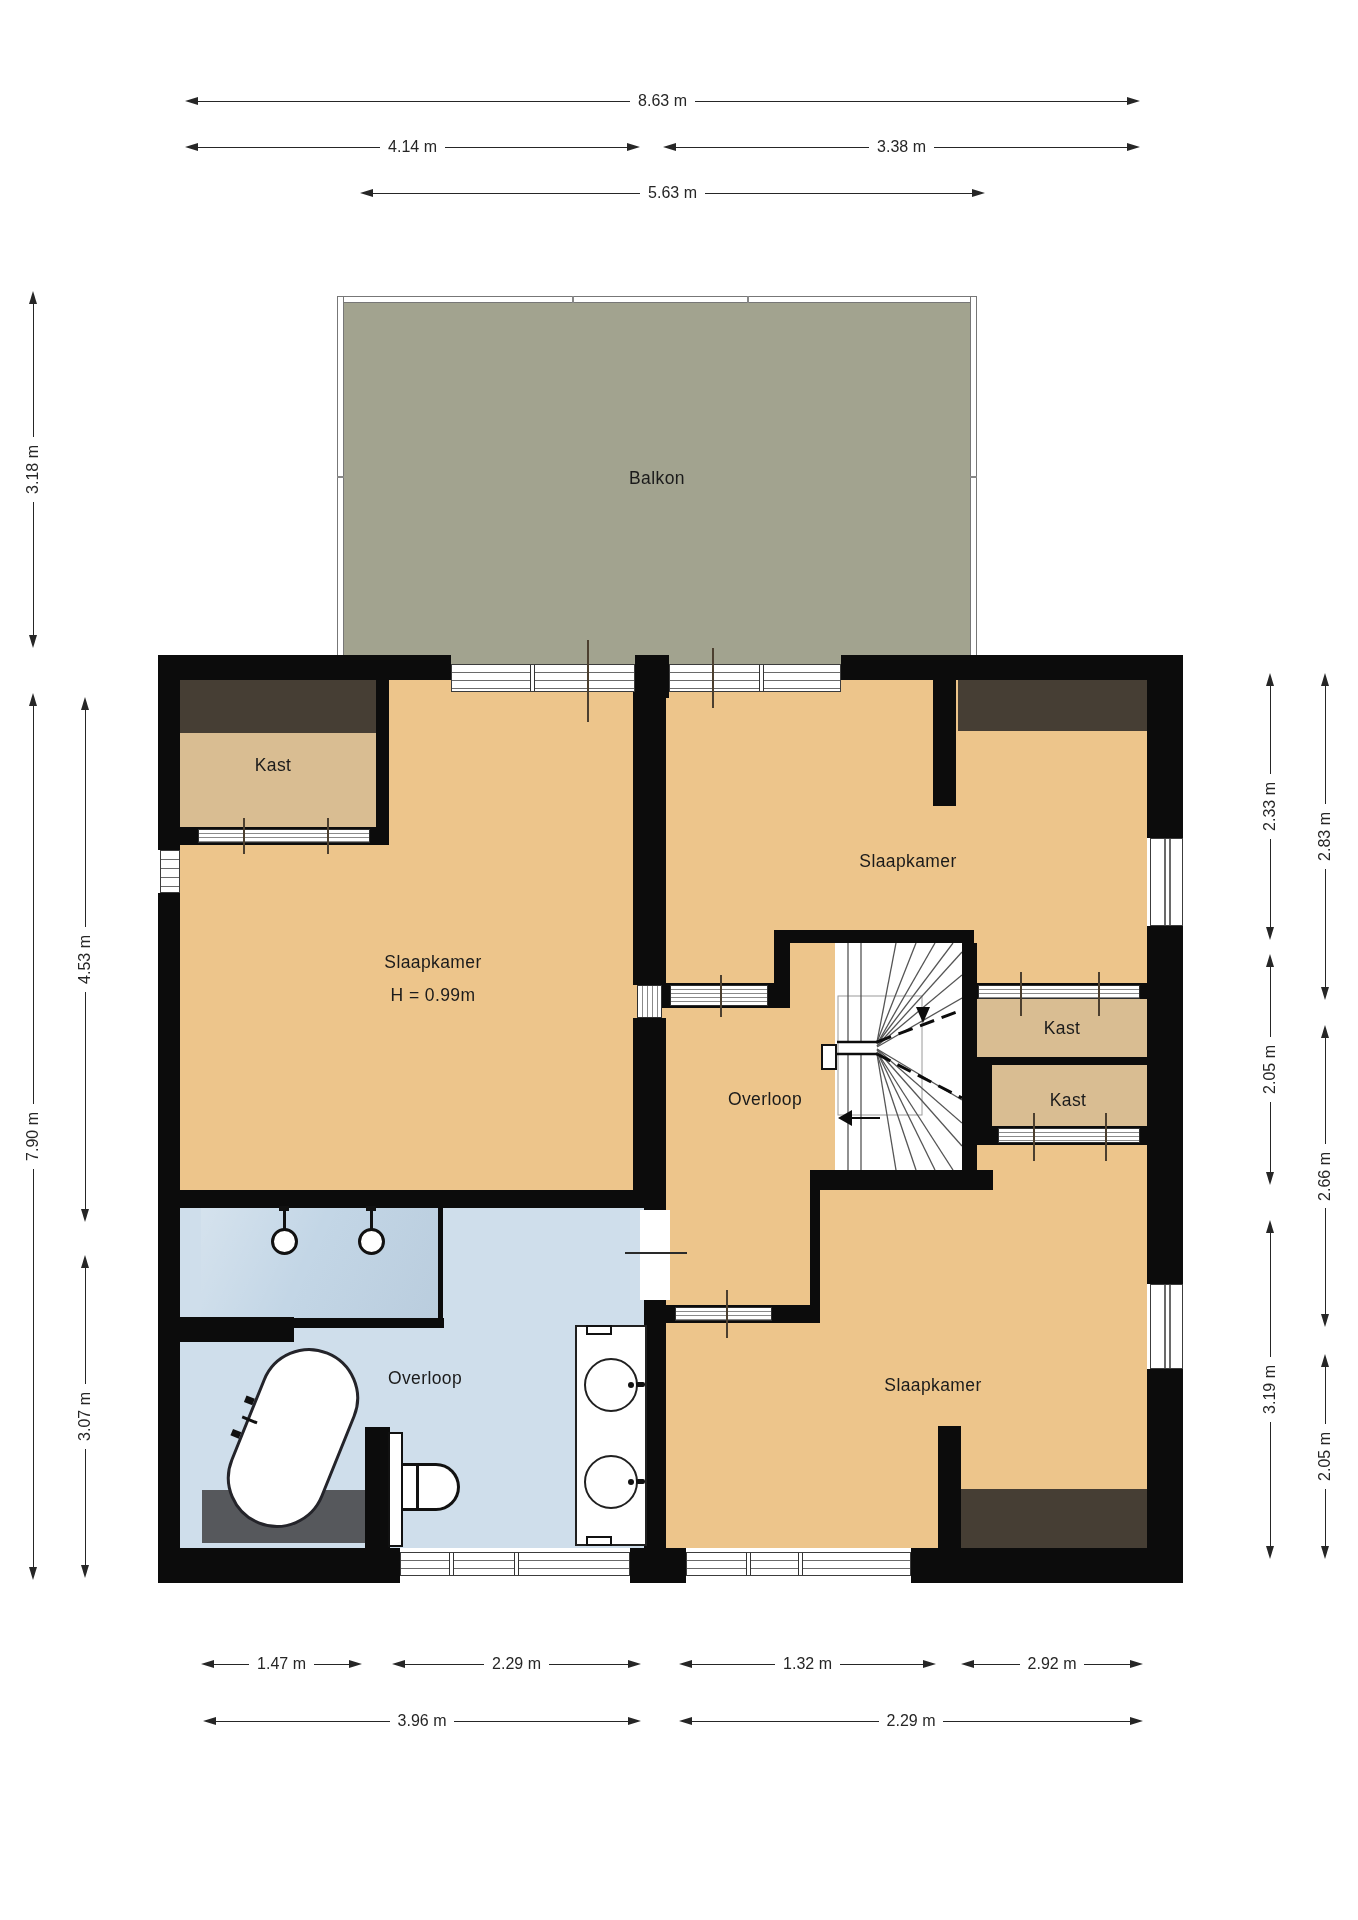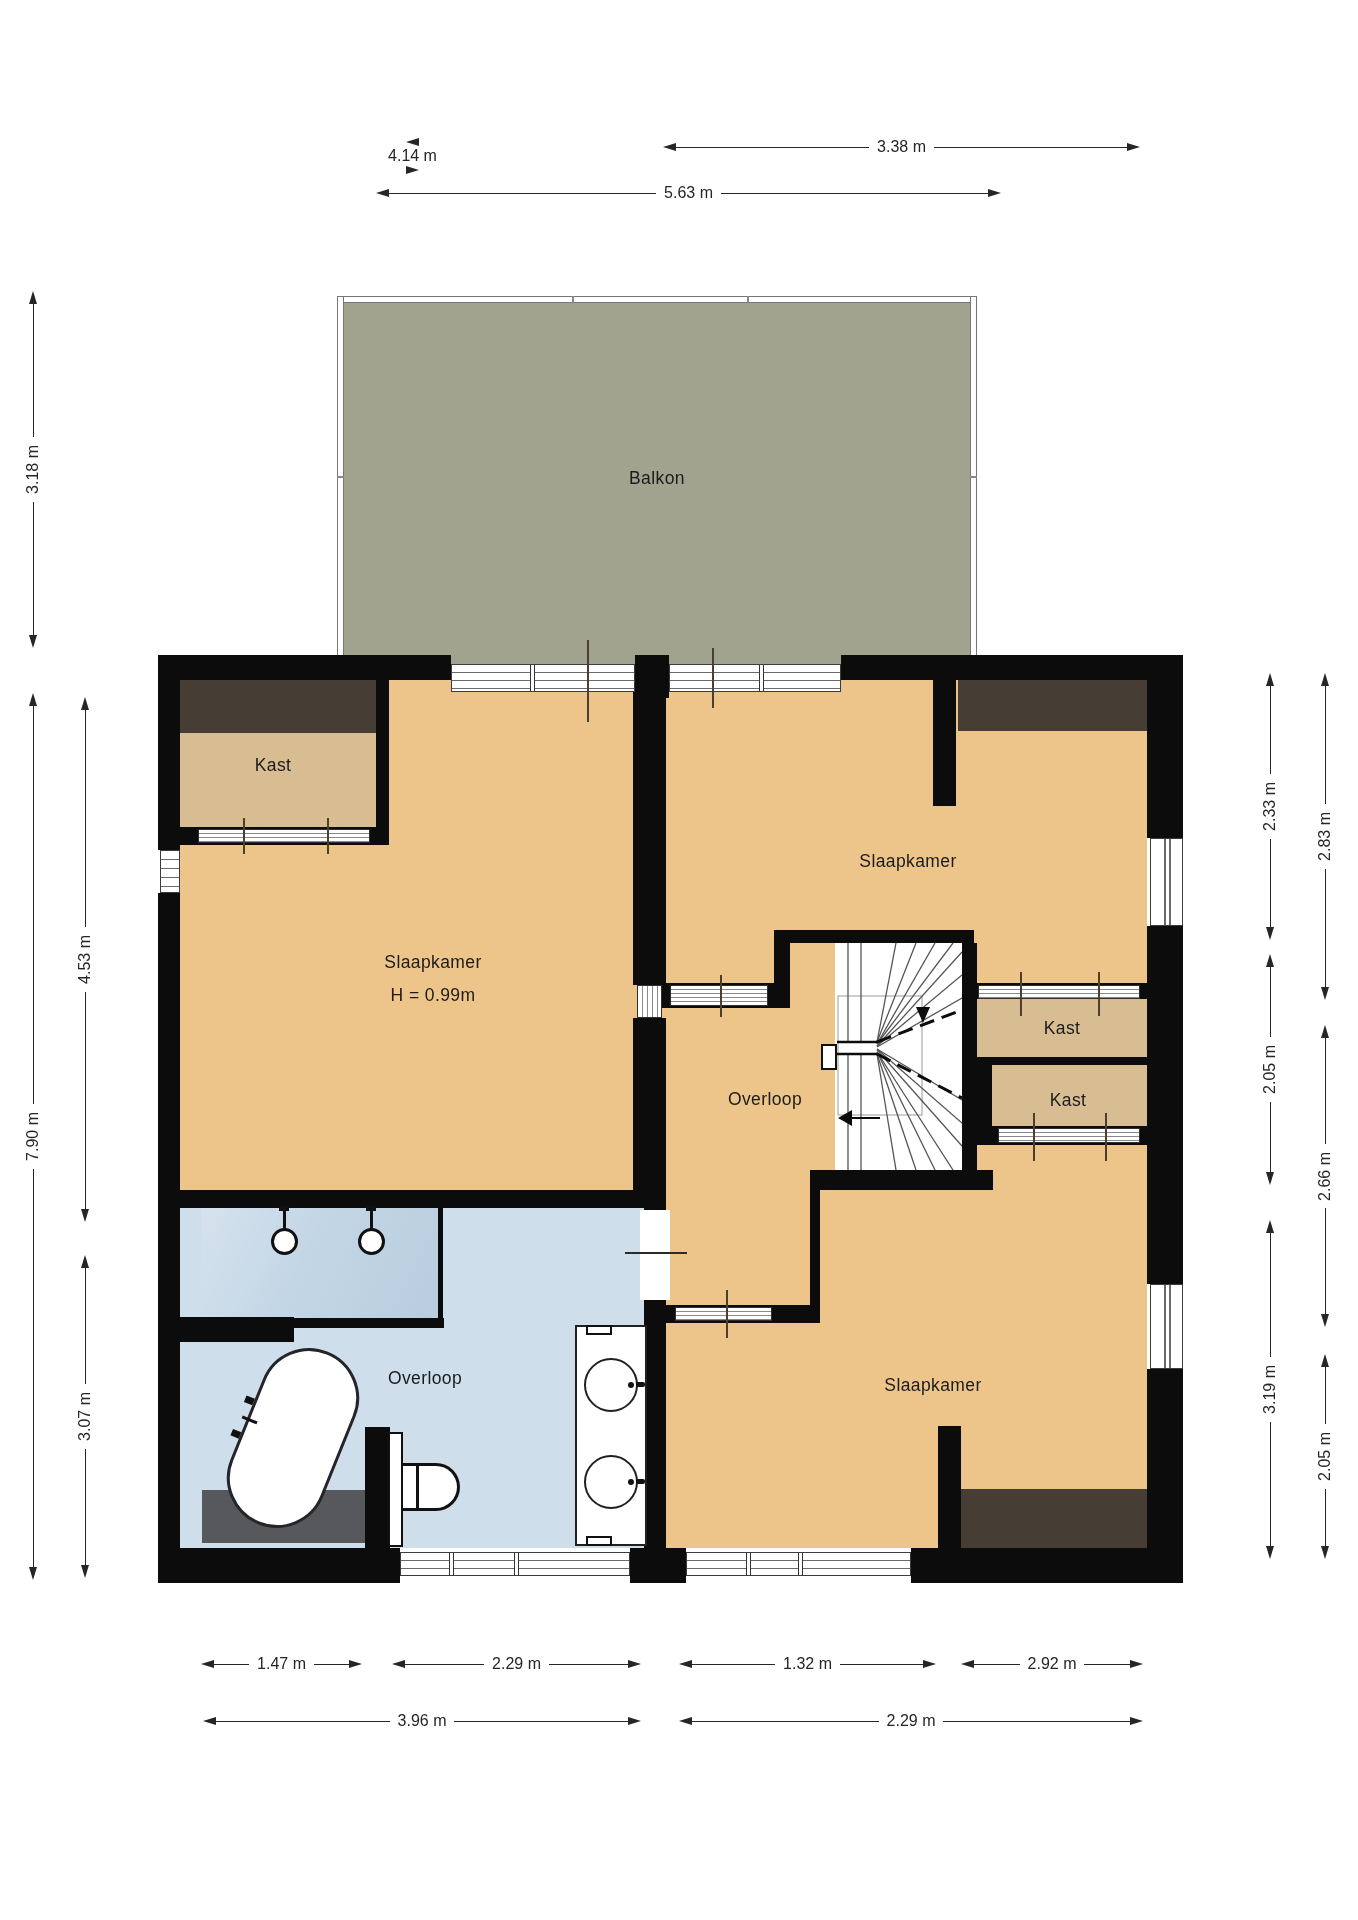--- a/index.html
+++ b/index.html
@@ -227,31 +227,36 @@
   <div class="room-label" style="left:273px;top:765px;">Kast</div>
   <div class="room-label" style="left:433px;top:962px;">Slaapkamer</div>
   <div class="room-label" style="left:433px;top:995px;">H = 0.99m</div>
   <div class="room-label" style="left:908px;top:861px;">Slaapkamer</div>
   <div class="room-label" style="left:765px;top:1099px;">Overloop</div>
   <div class="room-label" style="left:1062px;top:1028px;">Kast</div>
   <div class="room-label" style="left:1068px;top:1100px;">Kast</div>
   <div class="room-label" style="left:425px;top:1378px;">Overloop</div>
   <div class="room-label" style="left:933px;top:1385px;">Slaapkamer</div>
 
-  <div class="dimh" style="left:185px;top:138px;width:455px;flex-direction:column;">
+  <div class="dimh" style="left:185px;top:92px;width:955px;">
+    <span class="ln"></span>
+      <span class="lab">8.63 m</span>
+      <span class="ln"></span>
+    </div>
+  <div class="dimh" style="left:185px;top:138px;width:455px;">
     <span class="ln"></span>
       <span class="lab">4.14 m</span>
       <span class="ln"></span>
     </div>
   <div class="dimh" style="left:663px;top:138px;width:477px;">
     <span class="ln"></span>
       <span class="lab">3.38 m</span>
       <span class="ln"></span>
     </div>
-  <div class="dimh" style="left:376px;top:184px;width:625px;">
+  <div class="dimh" style="left:360px;top:184px;width:625px;">
     <span class="ln"></span>
       <span class="lab">5.63 m</span>
       <span class="ln"></span>
     </div>
 
   <div class="dimv" style="left:24px;top:291px;height:357px;">
     <span class="ln"></span>
       <span class="lab">3.18 m</span>
       <span class="ln"></span>
     </div>

